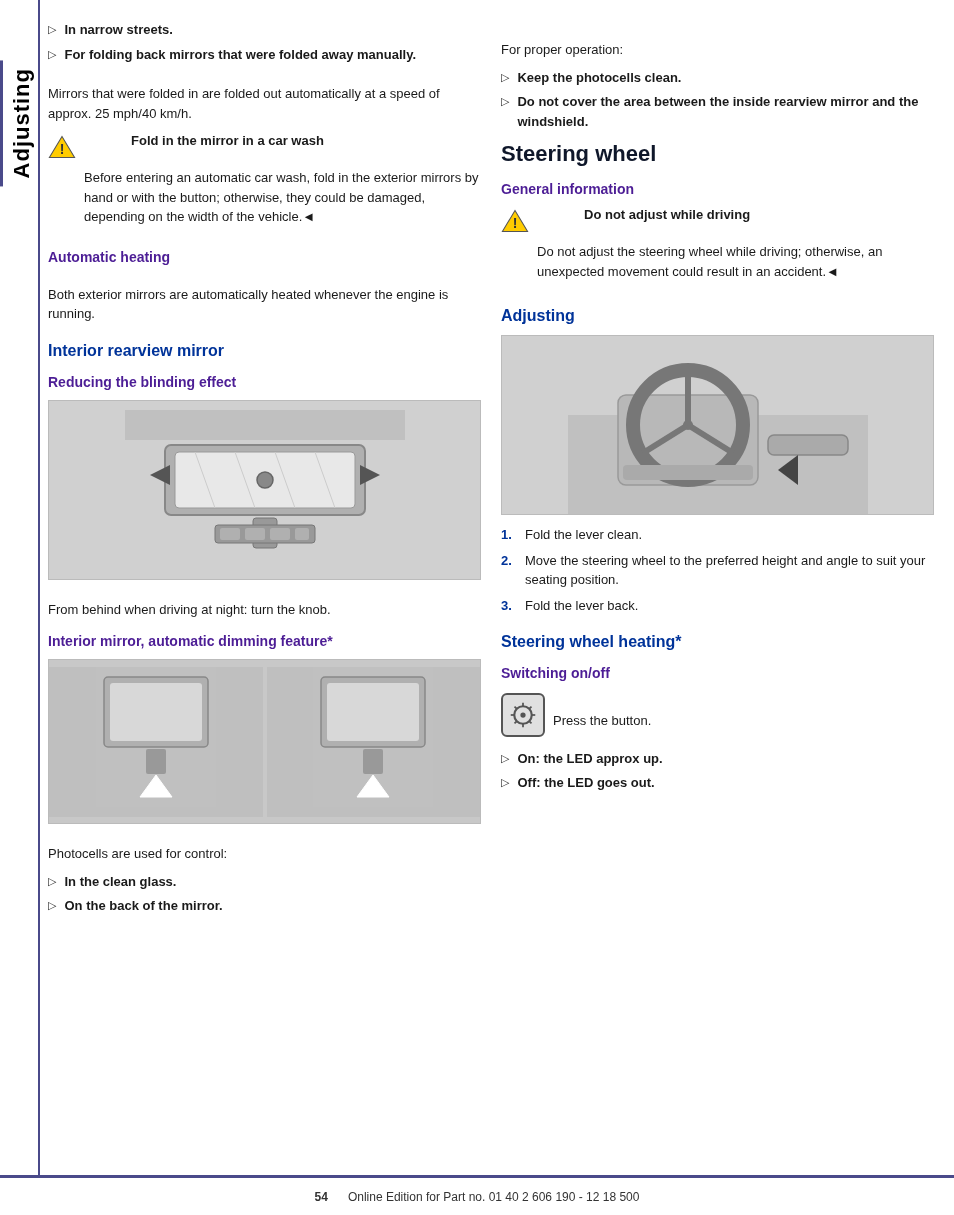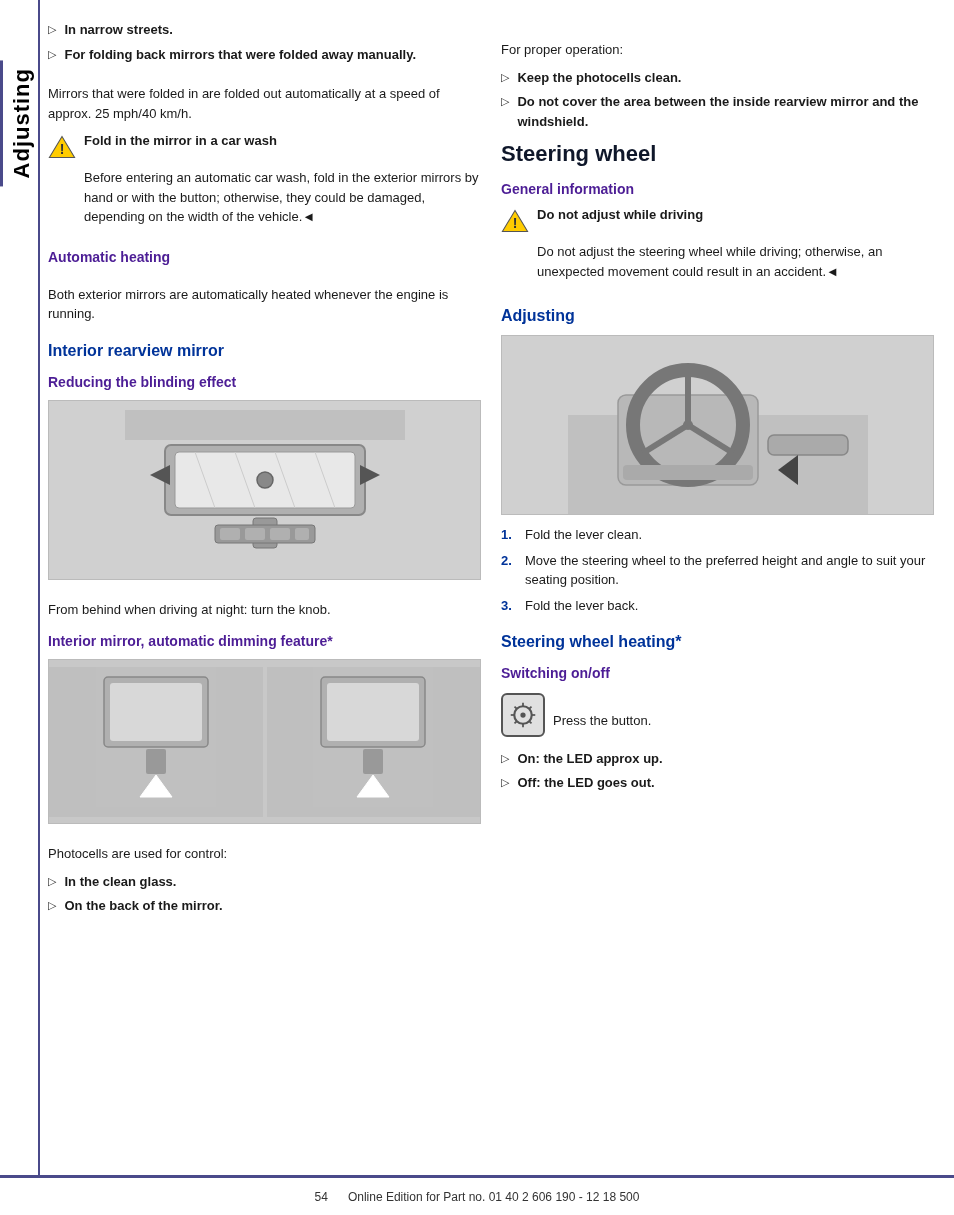--- a/index.html
+++ b/index.html
@@ -105,20 +105,21 @@
       align-items: flex-start;
       margin: 10px 0;
       gap: 8px;
     }
     .warning-content {
       flex: 1;
     }
     .warning-title {
       font-weight: bold;
       margin-bottom: 3px;
+      margin-left: 47px;
     }
     
     .image-placeholder {
       width: 100%;
       background: #d0d0d0;
       border: 1px solid #bbb;
       display: flex;
       align-items: center;
       justify-content: center;
       margin: 10px 0;
@@ -171,21 +172,21 @@
       height: 40px;
       display: flex;
       align-items: center;
       justify-content: center;
       border-top: 3px solid #4a4a8a;
       font-size: 12px;
       color: #333;
       background: #fff;
     }
     .footer-page {
-      font-weight: normal;
+      font-weight: bold;
       margin-right: 20px;
     }
     
     .button-icon {
       width: 44px;
       height: 44px;
       border: 2px solid #555;
       border-radius: 6px;
       background: #e0e0e0;
       display: flex;

